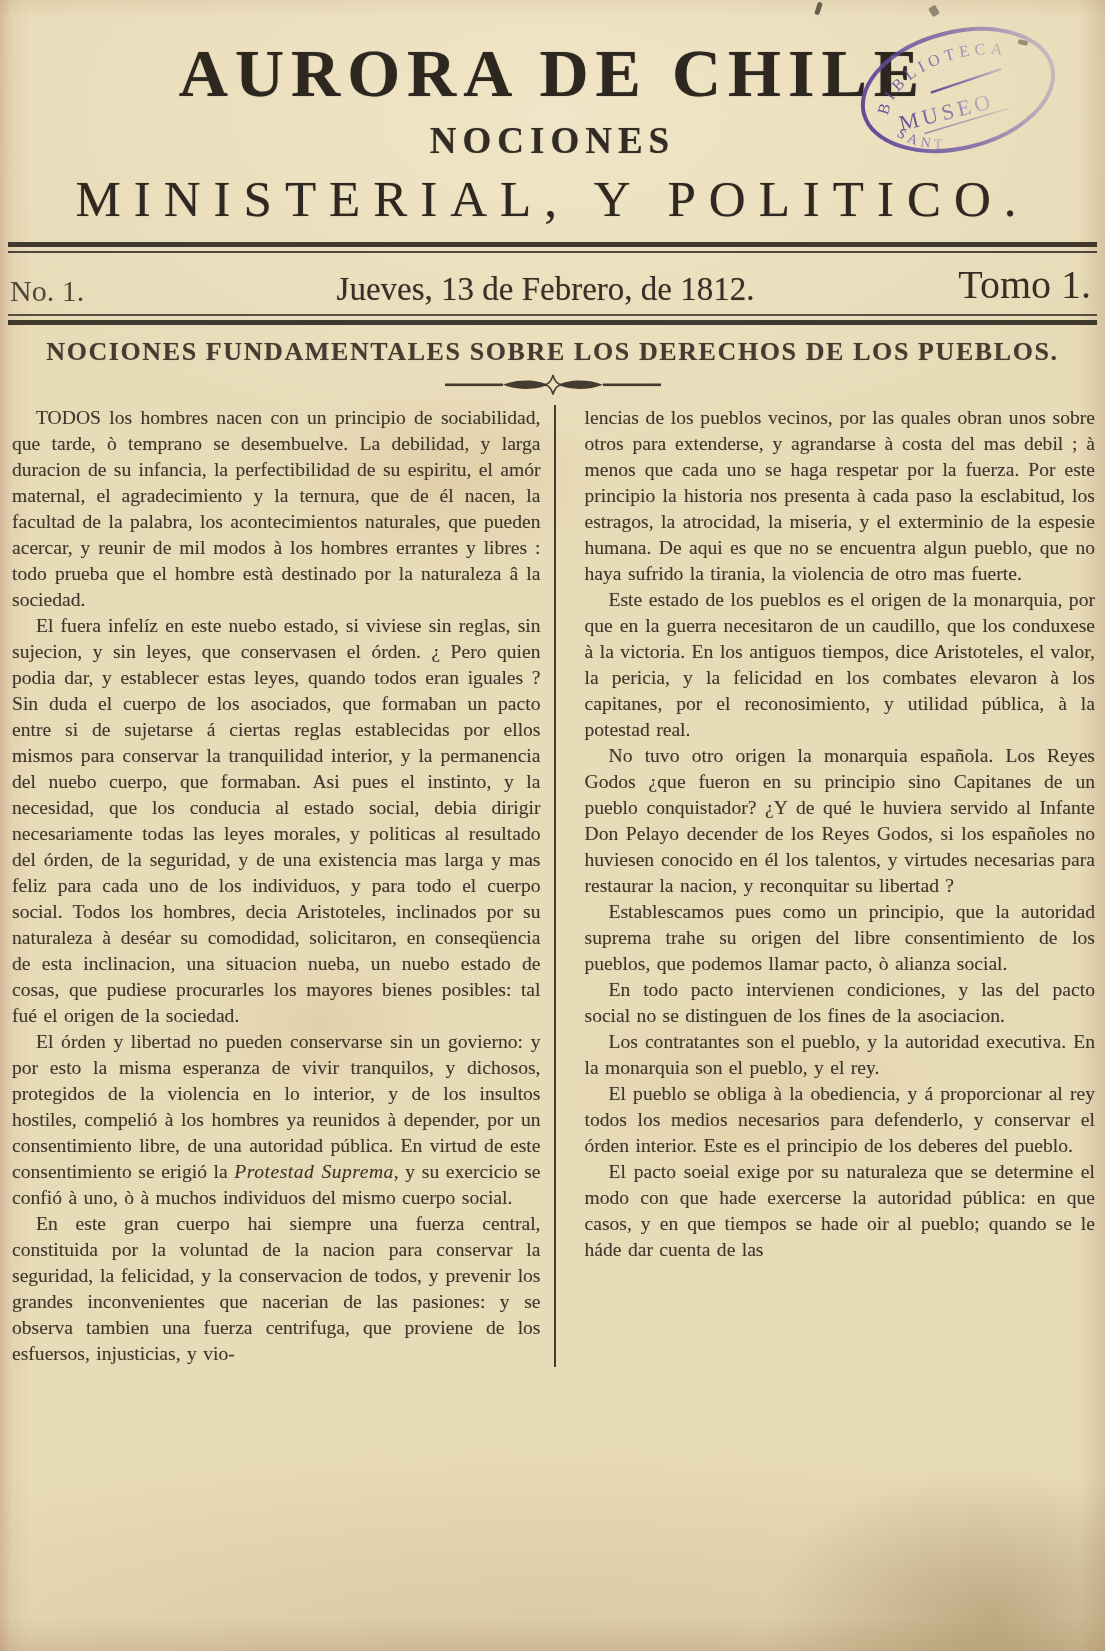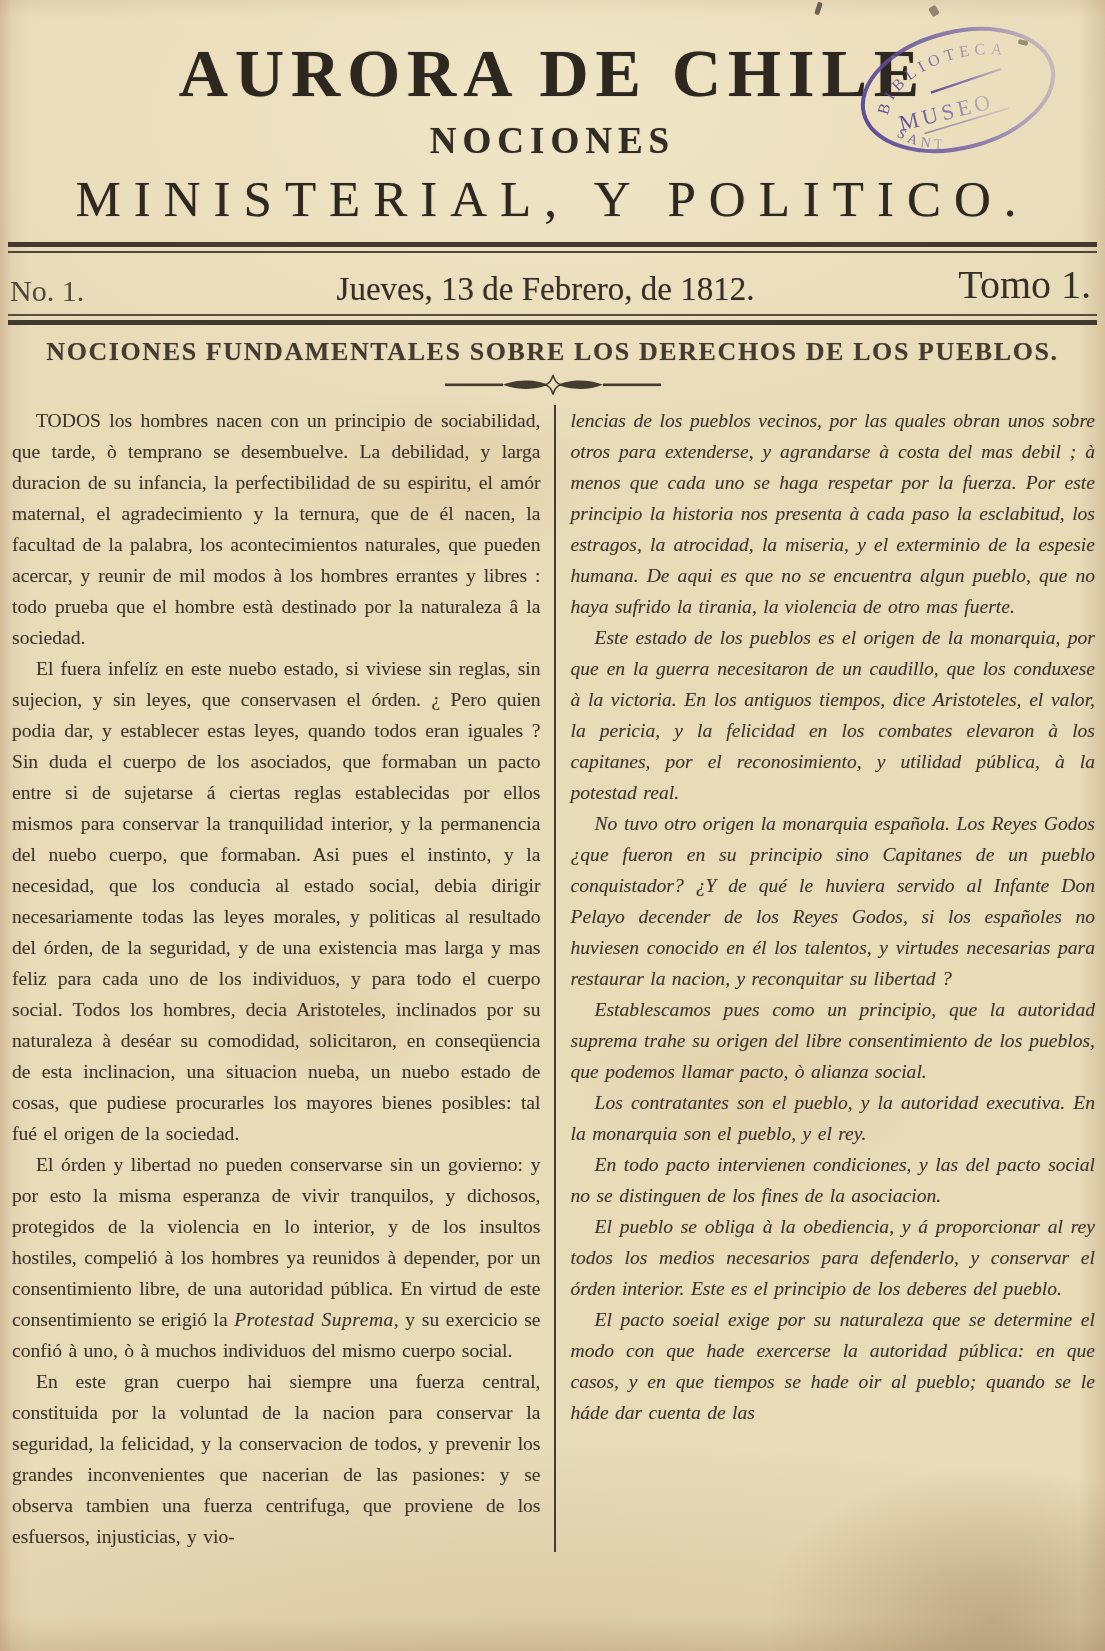--- a/index.html
+++ b/index.html
@@ -60,23 +60,23 @@
   .section-heading{
     margin-top:12px;text-align:center;
     font-size:26px;font-weight:bold;letter-spacing:1.6px;
     color:#453c31;text-shadow:0 0 1px rgba(60,50,40,.35);
   }
   .ornament{display:block;margin:6px auto 0;}
 
   .columns{display:flex;align-items:stretch;padding:8px 10px 0 12px;}
   .col{width:50%;box-sizing:border-box;}
   .col-left{padding-right:13px;}
-  .col-right{padding-left:15px;border-left:2.5px solid #453d31;font-style:italic;}
+  .col-right{padding-left:29px;border-left:2.5px solid #453d31;}
   .para{
-    margin:0;font-size:19.6px;line-height:31px;text-align:justify;
+    margin:0;font-size:19.6px;line-height:26px;text-align:justify;
     text-indent:24px;color:#3e362b;text-shadow:0 0 1px rgba(62,54,43,.28);
     word-spacing:1.5px;
   }
   .para.noindent{text-indent:0;}
   .para i{letter-spacing:.5px;}
 </style>
 </head>
 <body>
 
 <div class="page">
@@ -142,20 +142,20 @@
         <p class="para"><span>TODOS los hombres nacen con un principio de sociabilidad, que tarde, ò temprano se desembuelve.  La debilidad, y larga duracion de su infancia, la perfectibilidad de su espiritu, el amór maternal, el agradecimiento y la ternura, que de él nacen, la facultad de la palabra, los acontecimientos naturales, que pueden acercar, y reunir de mil modos à los hombres errantes y libres :  todo prueba que el hombre està destinado por la naturaleza â la sociedad.</span></p>
         <p class="para"><span>El fuera infelíz en este nuebo estado, si viviese sin reglas, sin sujecion, y sin leyes, que conservasen el órden.  ¿ Pero quien podia dar, y establecer estas leyes, quando todos eran iguales ?  Sin duda el cuerpo de los asociados, que formaban un pacto entre si de sujetarse á ciertas reglas establecidas por ellos mismos para conservar la tranquilidad interior, y la permanencia del nuebo cuerpo, que formaban.  Asi pues el instinto, y la necesidad, que los conducia al estado social, debia dirigir necesariamente todas las leyes morales, y politicas al resultado del órden, de la seguridad, y de una existencia mas larga y mas feliz para cada uno de los individuos, y para todo el cuerpo social.  Todos los hombres, decia Aristoteles, inclinados por su naturaleza à deséar su comodidad, solicitaron, en conseqüencia de esta inclinacion, una situacion nueba, un nuebo estado de cosas, que pudiese procurarles los mayores bienes posibles:  tal fué el origen de la sociedad.</span></p>
         <p class="para"><span>El órden y libertad no pueden conservarse sin un govierno:  y por esto la misma esperanza de vivir tranquilos, y dichosos, protegidos de la violencia en lo interior, y de los insultos hostiles, compelió à los hombres ya reunidos à depender, por un consentimiento libre, de una autoridad pública.  En virtud de este consentimiento se erigió la </span><i>Protestad Suprema</i><span>, y su exercicio se confió à uno, ò à muchos individuos del mismo cuerpo social.</span></p>
         <p class="para"><span>En este gran cuerpo hai siempre una fuerza central, constituida por la voluntad de la nacion para conservar la seguridad, la felicidad, y la conservacion de todos, y prevenir los grandes inconvenientes que nacerian de las pasiones:  y se observa tambien una fuerza centrifuga, que proviene de los esfuersos, injusticias, y vio-</span></p>
       </div>
     <div class="col col-right">
         <p class="para noindent"><span>lencias de los pueblos vecinos, por las quales obran unos sobre otros para extenderse, y agrandarse à costa del mas debil ;  à menos que cada uno se haga respetar por la fuerza.  Por este principio la historia nos presenta à cada paso la esclabitud, los estragos, la atrocidad, la miseria, y el exterminio de la espesie humana.  De aqui es que no se encuentra algun pueblo, que no haya sufrido la tirania, la violencia de otro mas fuerte.</span></p>
         <p class="para"><span>Este estado de los pueblos es el origen de la monarquia, por que en la guerra necesitaron de un caudillo, que los conduxese à la victoria.   En los antiguos tiempos, dice Aristoteles, el valor, la pericia, y la felicidad en los combates elevaron à los capitanes, por el reconosimiento, y utilidad pública, à la potestad real.</span></p>
         <p class="para"><span>No tuvo otro origen la monarquia española.  Los Reyes Godos ¿que fueron en su principio sino Capitanes de un pueblo conquistador?  ¿Y de qué le huviera servido al Infante Don Pelayo decender de los Reyes Godos, si los españoles no huviesen conocido en él los talentos, y virtudes necesarias para restaurar la nacion, y reconquitar su libertad ?</span></p>
         <p class="para"><span>Establescamos pues como un principio, que la autoridad suprema trahe su origen del libre consentimiento de los pueblos, que podemos llamar pacto, ò alianza social.</span></p>
+        <p class="para"><span>En todo pacto intervienen condiciones, y las del pacto social no se distinguen de los fines de la asociacion.</span></p>
         <p class="para"><span>Los contratantes son el pueblo, y la autoridad executiva.  En la monarquia son el pueblo, y el rey.</span></p>
-        <p class="para"><span>En todo pacto intervienen condiciones, y las del pacto social no se distinguen de los fines de la asociacion.</span></p>
         <p class="para"><span>El pueblo se obliga à la obediencia, y á proporcionar al rey todos los medios necesarios para defenderlo, y conservar el órden interior.  Este es el principio de los deberes del pueblo.</span></p>
         <p class="para"><span>El pacto soeial exige por su naturaleza que se determine el modo con que hade exercerse la autoridad pública: en que casos, y en que tiempos se hade oir al pueblo; quando se le háde dar cuenta de las</span></p>
       </div>
   </div>
 
 </div>
 
 </body></html>

